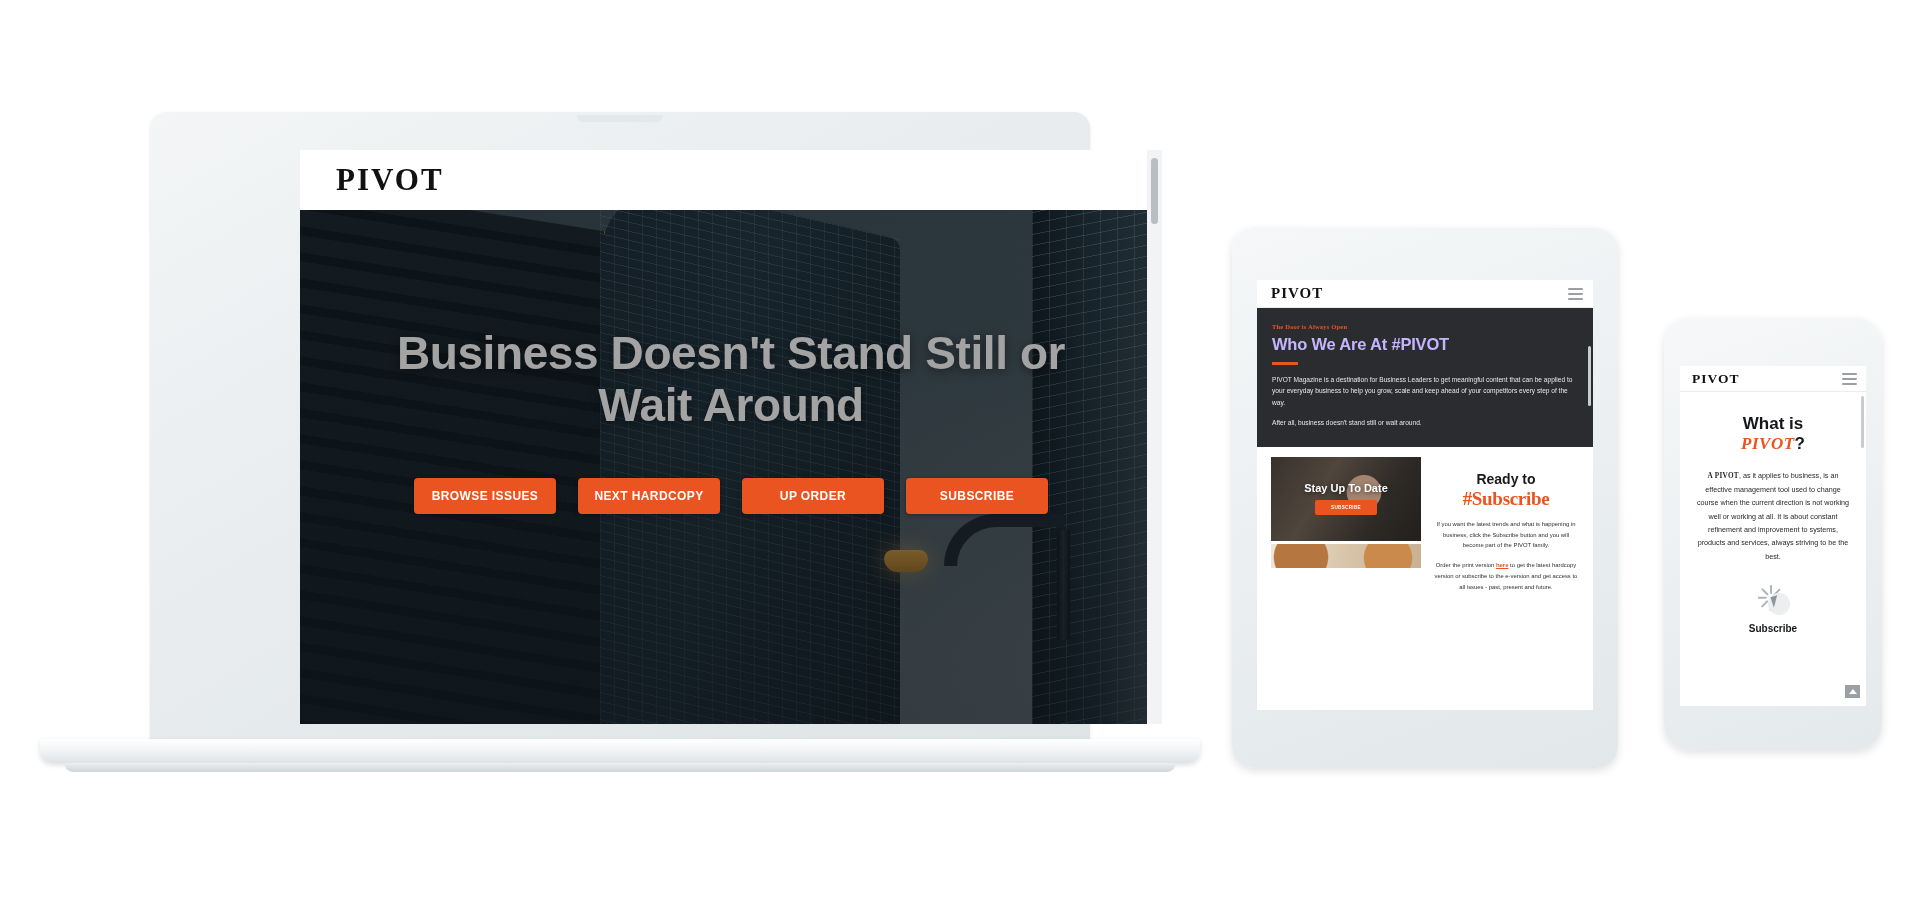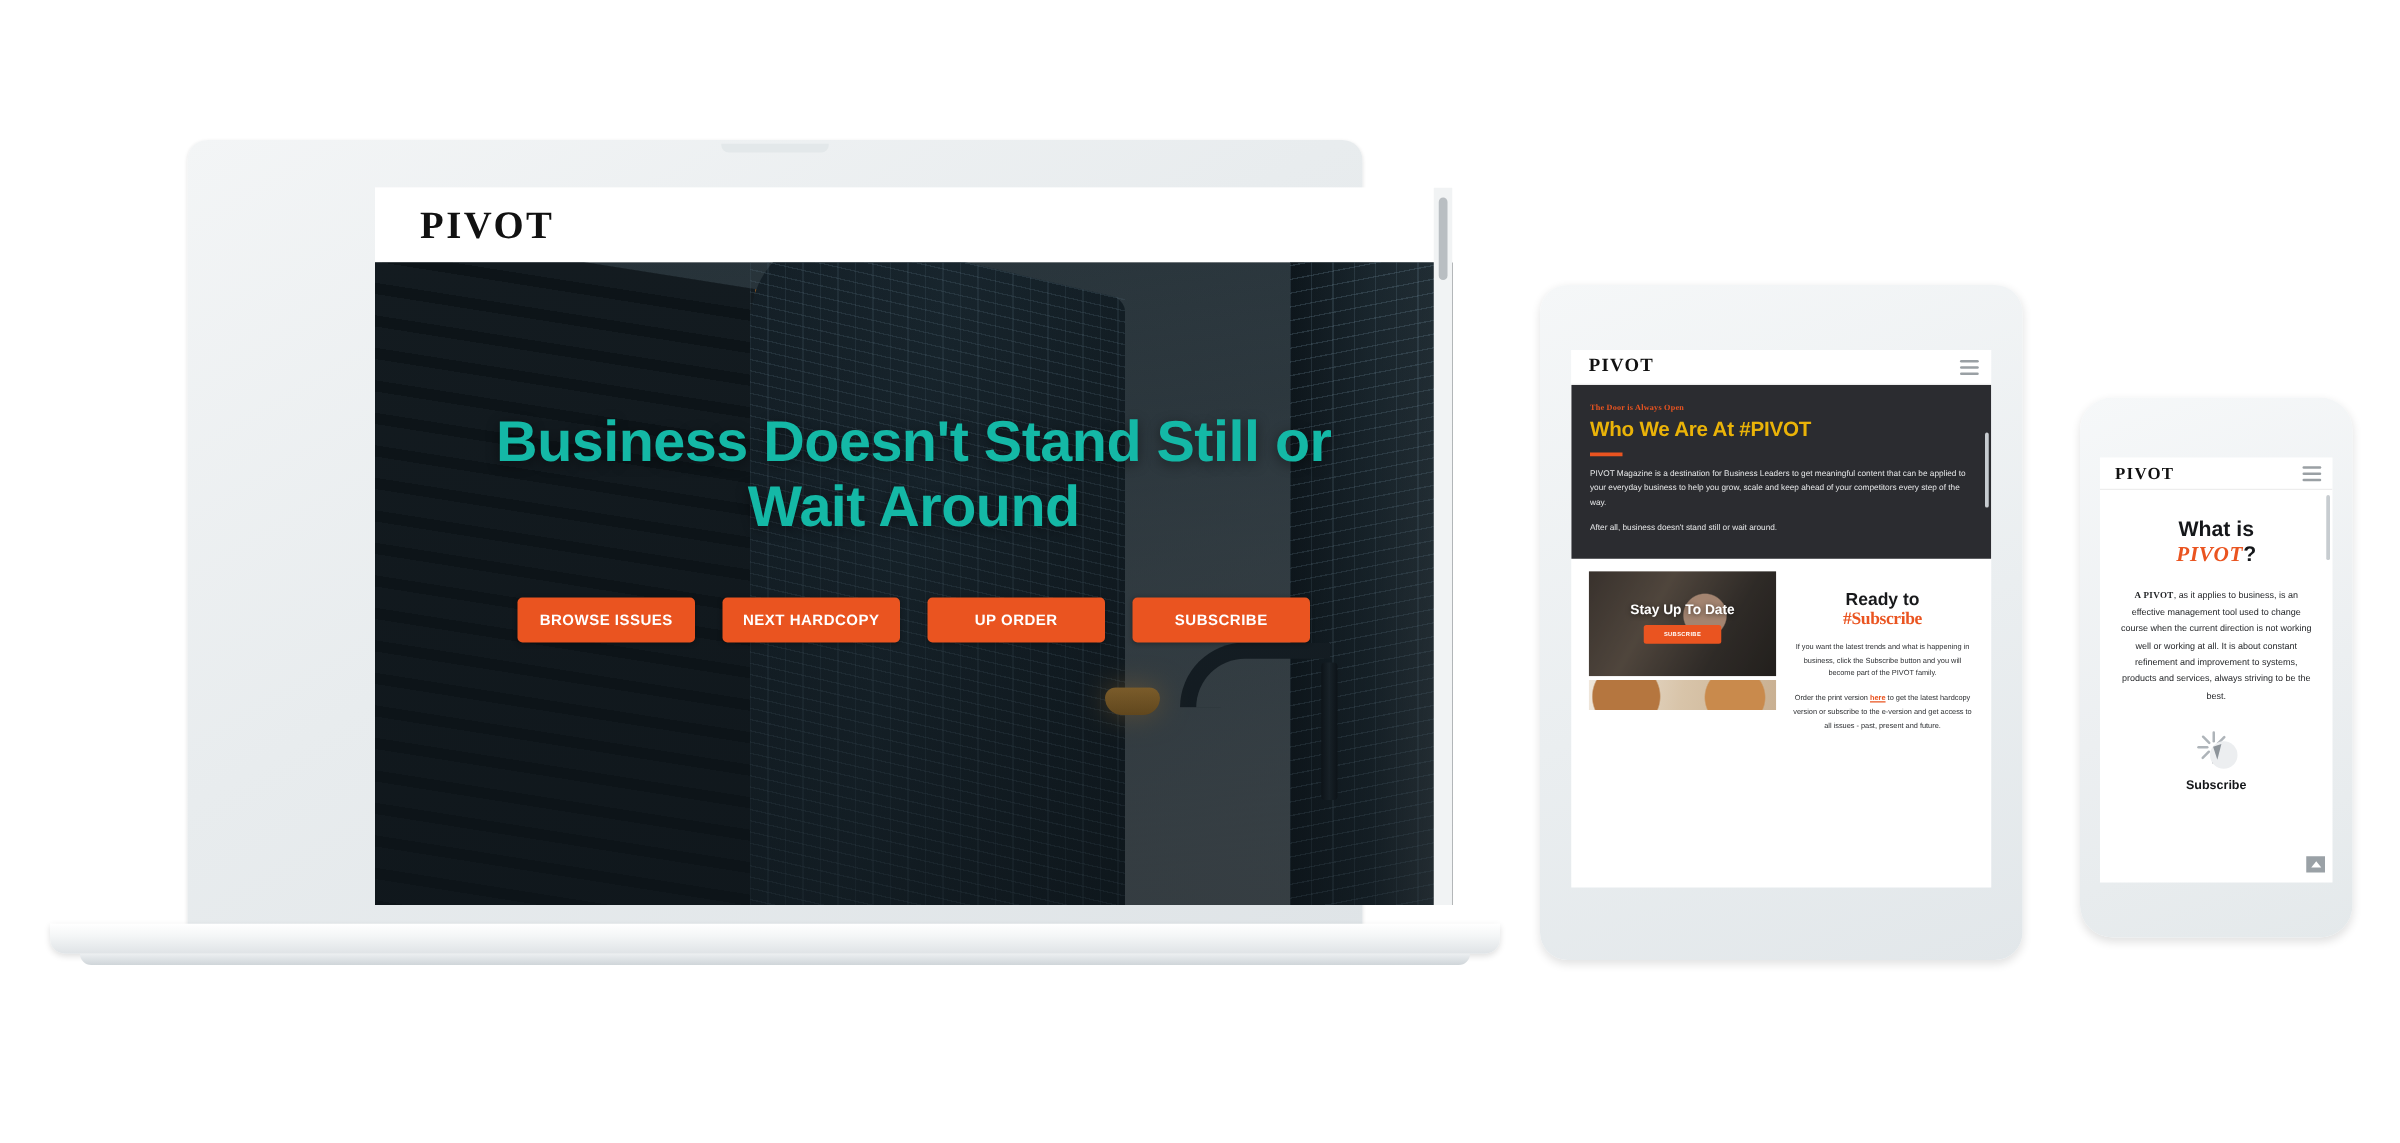--- a/index.html
+++ b/index.html
@@ -91,21 +91,21 @@
   .lamp .arm{ position:absolute; right:10px; top:12px; width:120px; height:52px;
     border:13px solid #1a242b; border-right:none; border-bottom:none;
     border-radius:52px 0 0 0; }
   .lamp .head{ position:absolute; left:0; top:48px; width:44px; height:22px;
     background:linear-gradient(180deg,#e8a43c,#b97d22); border-radius:10px 10px 16px 16px;
     box-shadow:0 0 22px rgba(240,170,70,.55); }
   .hero-scrim{ position:absolute; inset:0;
     background: linear-gradient(180deg, rgba(13,20,25,.22) 0%, rgba(13,20,25,.46) 55%, rgba(13,20,25,.62) 100%); }
   .hero-inner{ position:relative; text-align:center; padding-top:118px; }
   .hero-h1{
-    font-size:46px; line-height:1.13; font-weight:700; color:#14b8a6;
+    font-size:46px; line-height:1.13; font-weight:700; color:#a3a3a3;
     letter-spacing:-.4px; max-width:700px; margin:0 auto;
     text-shadow:0 2px 10px rgba(0,0,0,.45);
   }
   .hero-sub{ margin-top:16px; font-size:15px; color:#f2f3f4; text-shadow:0 1px 6px rgba(0,0,0,.5); }
   .hero-ctas{ margin-top:46px; display:flex; justify-content:center; gap:22px; }
   .cta{
     background:#ea5420; color:#fff; border:none; border-radius:4px;
     font-size:12px; font-weight:700; letter-spacing:.4px;
     min-width:142px; height:36px; padding:0 16px; cursor:pointer;
     box-shadow:0 1px 4px rgba(0,0,0,.3);
@@ -129,21 +129,21 @@
     background:#fff; overflow:hidden;
   }
   .tb-nav{ height:28px; background:#fff; display:flex; align-items:center;
     padding:0 10px 0 14px; border-bottom:1px solid #ececec; }
   .logo-tb{ font-size:15px; letter-spacing:1px; }
   .burger{ margin-left:auto; width:15px; display:flex; flex-direction:column; gap:3px; }
   .burger i{ display:block; height:2px; background:#9aa0a4; border-radius:1px; }
   .tb-dark{ background:#2b2c30; padding:15px 15px 18px; }
   .eyebrow{ color:#ea5420; font-size:6.5px; font-weight:700;
     font-family:"Liberation Serif", serif; letter-spacing:.2px; }
-  .tb-h2{ color:#eab308; font-size:16.5px; font-weight:700; margin-top:5px; letter-spacing:-.2px; }
+  .tb-h2{ color:#c4b5fd; font-size:16.5px; font-weight:700; margin-top:5px; letter-spacing:-.2px; }
   .rule{ width:26px; height:2.5px; background:#ea5420; margin:8px 0 9px; }
   .tb-p{ color:#e6e7e8; font-size:6.6px; line-height:1.75; }
   .tb-p + .tb-p{ margin-top:9px; }
   .tb-cols{ display:flex; gap:12px; padding:10px 14px 0; }
   .tb-cards{ width:150px; }
   .imgcard{ position:relative; height:84px; overflow:hidden; margin-bottom:3px; }
   .imgcard .ph{ position:absolute; inset:0; }
   .ph-a{ background:
       radial-gradient(circle at 62% 42%, #e2b79a 0 16%, transparent 17%),
       linear-gradient(120deg,#4a4039 0%,#6b5d50 35%,#3c3631 70%,#2a2622 100%); }
@@ -157,21 +157,21 @@
       linear-gradient(100deg,#efe7dc 0%,#d8c4a9 50%,#c9b092 100%); }
   .imgcard .ov{ position:absolute; inset:0; background:rgba(18,18,18,.30); }
   .imgcard .cap{ position:absolute; inset:0; display:flex; flex-direction:column;
     align-items:center; justify-content:center; gap:5px; }
   .cap-t{ color:#fff; font-size:11px; font-weight:700; line-height:1.15;
     text-align:center; text-shadow:0 1px 4px rgba(0,0,0,.6); }
   .cap-b{ background:#ea5420; color:#fff; border:none; border-radius:2px;
     font-size:4.6px; font-weight:700; letter-spacing:.3px; padding:5px 16px; cursor:pointer; }
   .tb-right{ flex:1; text-align:center; padding-top:14px; }
   .rt-1{ font-size:14px; font-weight:700; color:#18191b; }
-  .rt-2{ font-size:14px; font-weight:700; color:#ea5420;
+  .rt-2{ font-size:19px; font-weight:700; color:#ea5420;
     font-family:"Liberation Serif", serif; letter-spacing:-.3px; margin-top:1px; }
   .rt-p{ font-size:5.9px; line-height:1.85; color:#2e3033; margin-top:9px; }
   .rt-p a{ color:#ea5420; font-weight:700; text-decoration:underline; }
 
   
   .phone{ position:absolute; left:1664px; top:318px; width:218px; height:432px; }
   .phone-body{ position:absolute; inset:0; border-radius:26px;
     background: linear-gradient(160deg,#f6f8f9 0%,#eceff1 55%,#e4e9eb 100%);
     box-shadow: 0 3px 8px rgba(0,0,0,.12); }
   .phone-screen{ position:absolute; left:16px; top:48px; width:186px; height:340px;

